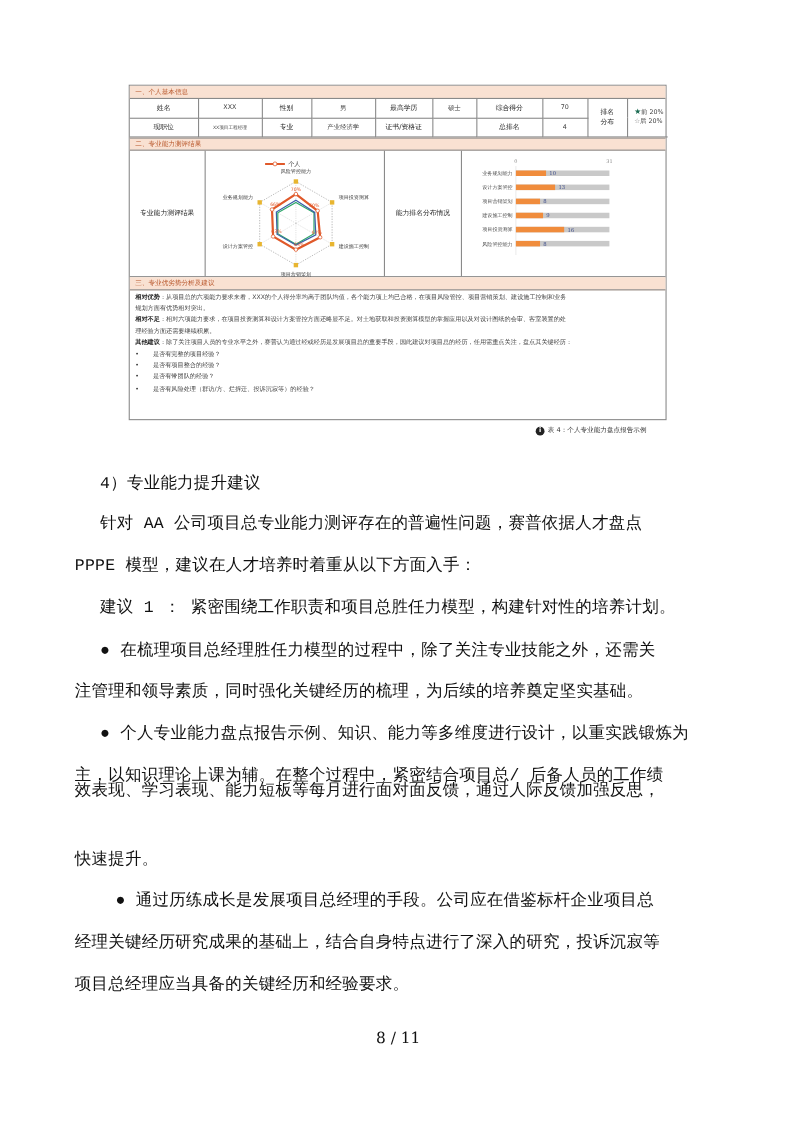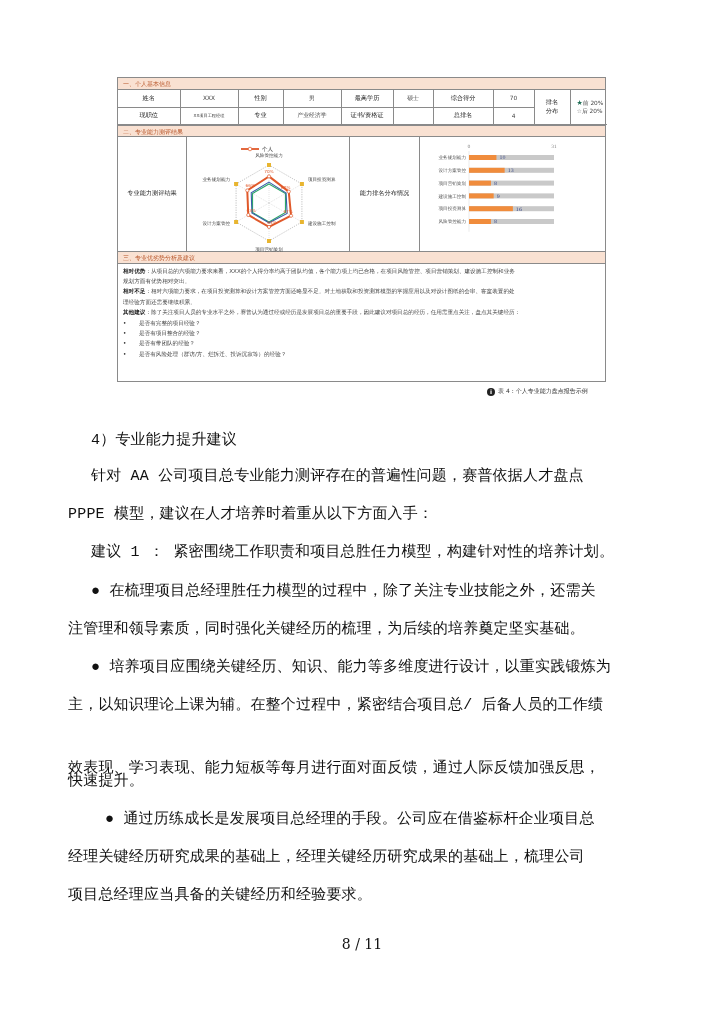--- a/index.html
+++ b/index.html
@@ -218,22 +218,22 @@
   <span>表 4：个人专业能力盘点报告示例</span>
 </div>
 
 <div class="body-text">
   <div class="line" style="left:91px; top:430px;">4）专业能力提升建议</div>
   <div class="line" style="left:91px; top:466px;">针对 AA 公司项目总专业能力测评存在的普遍性问题，赛普依据人才盘点</div>
   <div class="line" style="left:68px; top:504px;">PPPE 模型，建议在人才培养时着重从以下方面入手：</div>
   <div class="line" style="left:91px; top:542px;">建议 1 ：  紧密围绕工作职责和项目总胜任力模型，构建针对性的培养计划。</div>
   <div class="line" style="left:91px; top:581px;">● 在梳理项目总经理胜任力模型的过程中，除了关注专业技能之外，还需关</div>
   <div class="line" style="left:68px; top:619px;text-align:center;">注管理和领导素质，同时强化关键经历的梳理，为后续的培养奠定坚实基础。</div>
-  <div class="line" style="left:91px; top:657px;">● 培养项目应围绕关键经历、知识、能力等多维度进行设计，以重实践锻炼为</div>
+  <div class="line" style="left:91px; top:657px;">● 个人专业能力盘点报告示例、知识、能力等多维度进行设计，以重实践锻炼为</div>
   <div class="line" style="left:68px; top:695px;">主，以知识理论上课为辅。在整个过程中，紧密结合项目总/ 后备人员的工作绩</div>
-  <div class="line" style="left:68px; top:758px;">效表现、学习表现、能力短板等每月进行面对面反馈，通过人际反馈加强反思，</div>
+  <div class="line" style="left:68px; top:709px;">效表现、学习表现、能力短板等每月进行面对面反馈，通过人际反馈加强反思，</div>
   <div class="line" style="left:68px; top:771px;">快速提升。</div>
   <div class="line" style="left:105px; top:809px;">● 通过历练成长是发展项目总经理的手段。公司应在借鉴标杆企业项目总</div>
-  <div class="line" style="left:68px; top:847px;">经理关键经历研究成果的基础上，经理关键经历研究成果的基础上，梳理公司</div>
+  <div class="line" style="left:68px; top:847px;">经理关键经历研究成果的基础上，结合自身特点进行了深入的研究，投诉沉寂等</div>
   <div class="line" style="left:68px; top:885px;text-align:right;">项目总经理应当具备的关键经历和经验要求。</div>
 </div>
 
 <div class="pageno">8 / 11</div>
 
 </body></html>

